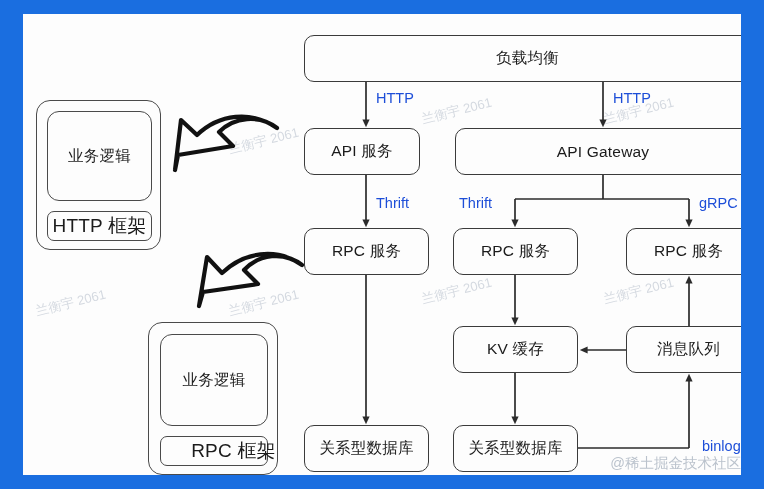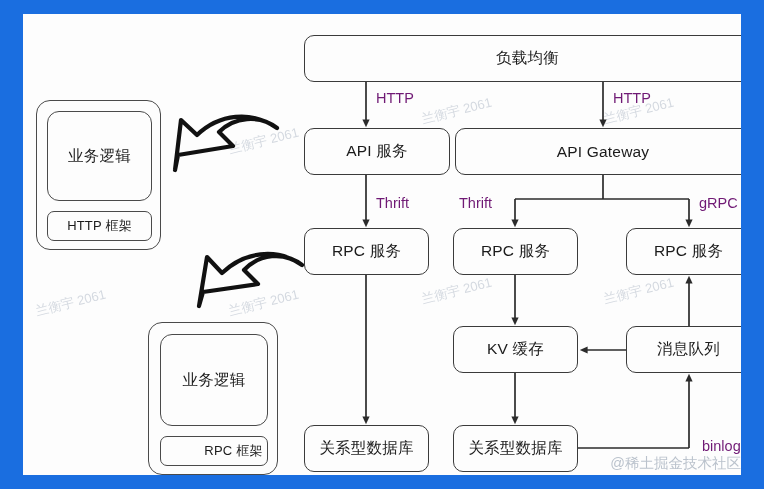--- a/index.html
+++ b/index.html
@@ -47,26 +47,26 @@
   }
   .node.subpanel {
     border-radius: 12px;
     border-color: #4a4a4a;
     border-width: 1.4px;
   }
   .node.barpanel {
     border-radius: 7px;
     border-color: #4a4a4a;
     border-width: 1.4px;
-    font-size: 13px;
+    font-size: 19px;
   }
   .edgelabel {
     position: absolute;
     font-size: 14.5px;
-    color: #701a75;
+    color: #1d4ed8;
     white-space: nowrap;
     z-index: 4;
   }
   .wm {
     position: absolute;
     color: rgba(120,135,160,0.30);
     font-size: 13px;
     white-space: nowrap;
     z-index: 1;
     pointer-events: none;
@@ -169,21 +169,21 @@
       </div>
       <div class="node barpanel" style="left:11px; top:113px; width:108px; height:30px; position:absolute;padding-left:39px;">
         <span>RPC 框架</span>
       </div>
     </div>
 
     <div class="node" style="left:281px; top:13px; width:447px; height:47px;margin-top:8px;">
       <span>负载均衡</span>
     </div>
 
-    <div class="node" style="left:281px; top:114px; width:146px; height:47px;">
+    <div class="node" style="left:281px; top:114px; width:116px; height:47px;">
       <span>API 服务</span>
     </div>
 
     <div class="node" style="left:432px; top:114px; width:296px; height:47px;">
       <span>API Gateway</span>
     </div>
 
     <div class="node" style="left:281px; top:214px; width:125px; height:47px;">
       <span>RPC 服务</span>
     </div>

